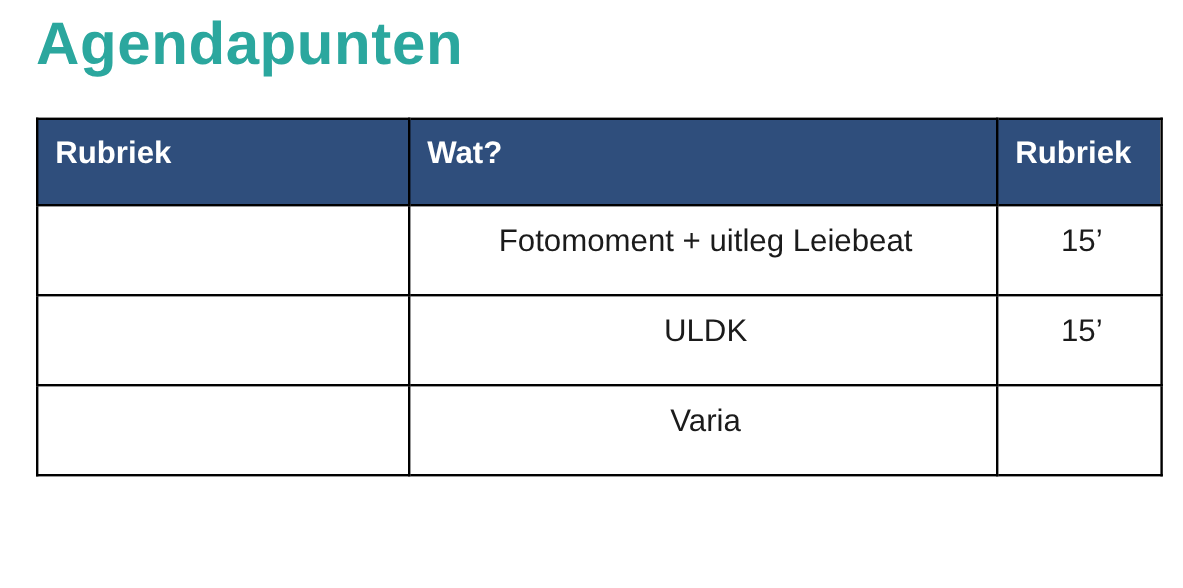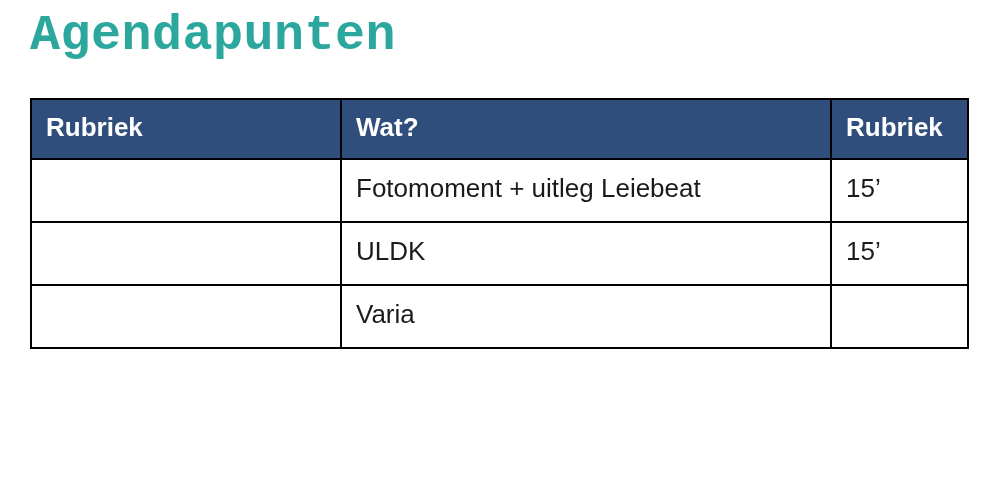--- a/index.html
+++ b/index.html
@@ -15,53 +15,53 @@
     background: #ffffff;
     overflow: hidden;
   }
   .doc-title {
     margin: 6px 0 0 30px;
     font-size: 50px;
     line-height: 1.2;
     font-weight: 700;
     letter-spacing: 0.5px;
     color: #2BA79E;
-    font-family: Liberation Mono, monospace;
   }
   table.agenda {
     border-collapse: collapse;
     margin: 32px 0 0 30px;
     width: 937px;
     table-layout: fixed;
   }
   table.agenda col.col-rubriek { width: 310px; }
   table.agenda col.col-wat     { width: 490px; }
   table.agenda col.col-timing  { width: 137px; }
   table.agenda th,
   table.agenda td {
     border: 2px solid #000000;
-    padding: 0 10px 4px 14px;
+    padding: 0 10px 16px 14px;
     text-align: left;
     vertical-align: middle;
     overflow: hidden;
     white-space: nowrap;
   }
   table.agenda thead th {
     background: #2F4E7C;
     color: #ffffff;
     font-size: 26px;
     font-weight: 700;
     height: 54px;
   }
   table.agenda tbody td {
     background: #ffffff;
     color: #1B1B1B;
     font-size: 26px;
     font-weight: 400;
     height: 57px;
+    text-align: center;
   }
 </style>
 </head>
 <body>
 
 <div class="page">
 
   <h1 class="doc-title">Agendapunten</h1>
 
   <table class="agenda">

